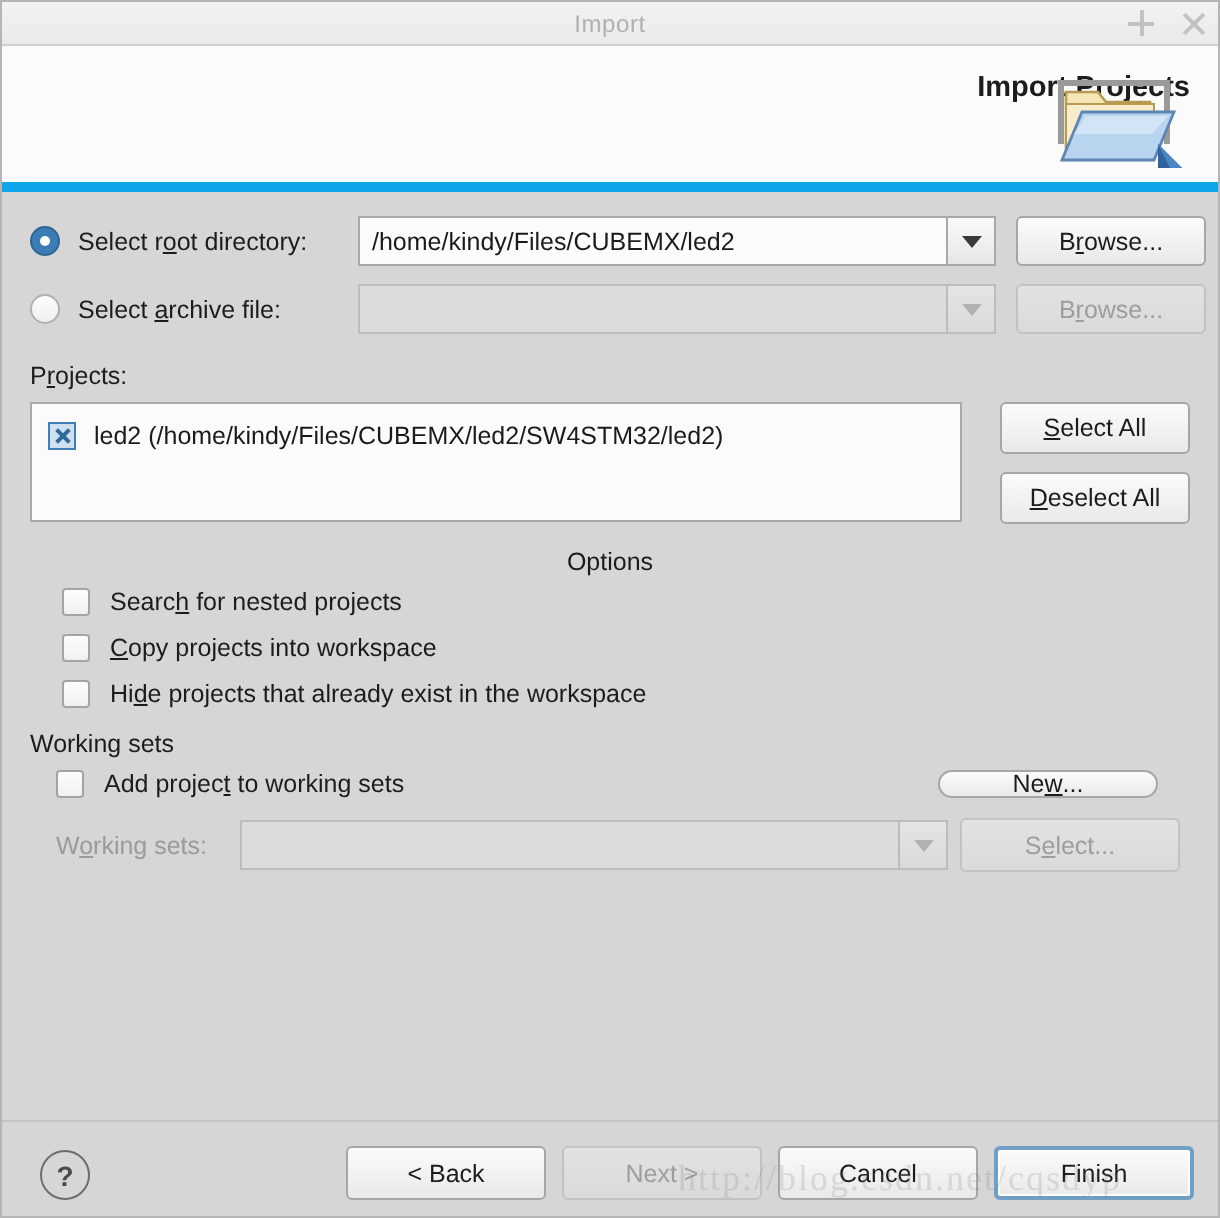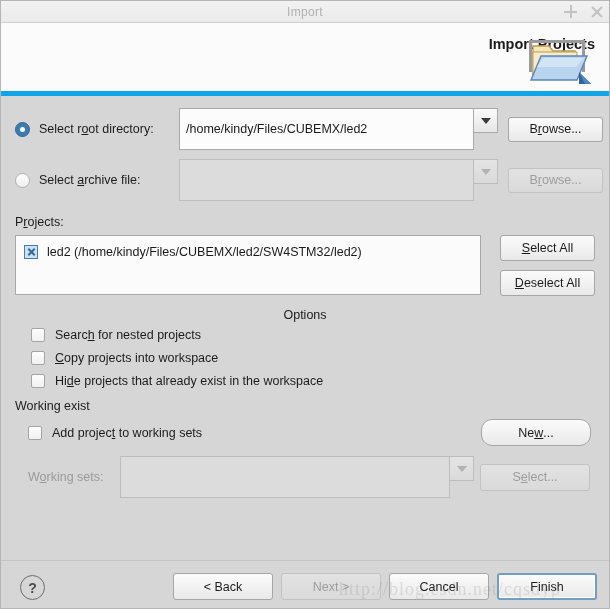--- a/index.html
+++ b/index.html
@@ -145,21 +145,21 @@
   .row-label {
     font-size: 12.5px;
     color: #1c1c1c;
     width: 140px;
     flex: none;
   }
   .row-label.dim { color: #9a9a9a; }
 
   .combo {
     position: relative;
-    height: 42px;
+    height: 25px;
     box-sizing: border-box;
     background: #fcfcfc;
     border: 1px solid #a9a9a9;
     display: flex;
     align-items: center;
     padding: 0 28px 0 6px;
     font-size: 12.5px;
     color: #1a1a1a;
     flex: none;
   }
@@ -413,26 +413,26 @@
     </div>
     <div class="opt-row">
       <div class="cb"></div>
       <span><span></span><span class="u">C</span><span>opy projects into workspace</span></span>
     </div>
     <div class="opt-row" style="margin-bottom:11px;">
       <div class="cb"></div>
       <span><span>Hi</span><span class="u">d</span><span>e projects that already exist in the workspace</span></span>
     </div>
 
-    <div class="section-label">Working exist</div>
+    <div class="section-label">Working sets</div>
 
     <div style="display:flex;align-items:center;margin-left:13px;margin-bottom:10px;">
       <div class="cb"></div>
       <span style="font-size:12.5px;color:#1c1c1c;"><span>Add projec</span><span class="u">t</span><span> to working sets</span></span>
-      <div class="btn" style="width:110px;height:27px;margin-left:auto;margin-right:4px;border-radius:11px;">
+      <div class="btn" style="width:110px;height:14px;margin-left:auto;margin-right:16px;border-radius:11px;">
           <span>Ne</span>
           <span class="u">w</span>
           <span>...</span>
         </div>
     </div>
 
     <div style="display:flex;align-items:center;margin-left:13px;">
       <span class="row-label dim" style="width:92px;font-size:12.5px;"><span>W</span><span class="u">o</span><span>rking sets:</span></span>
       <div class="combo disabled" style="width:330px;">
         <span></span>

